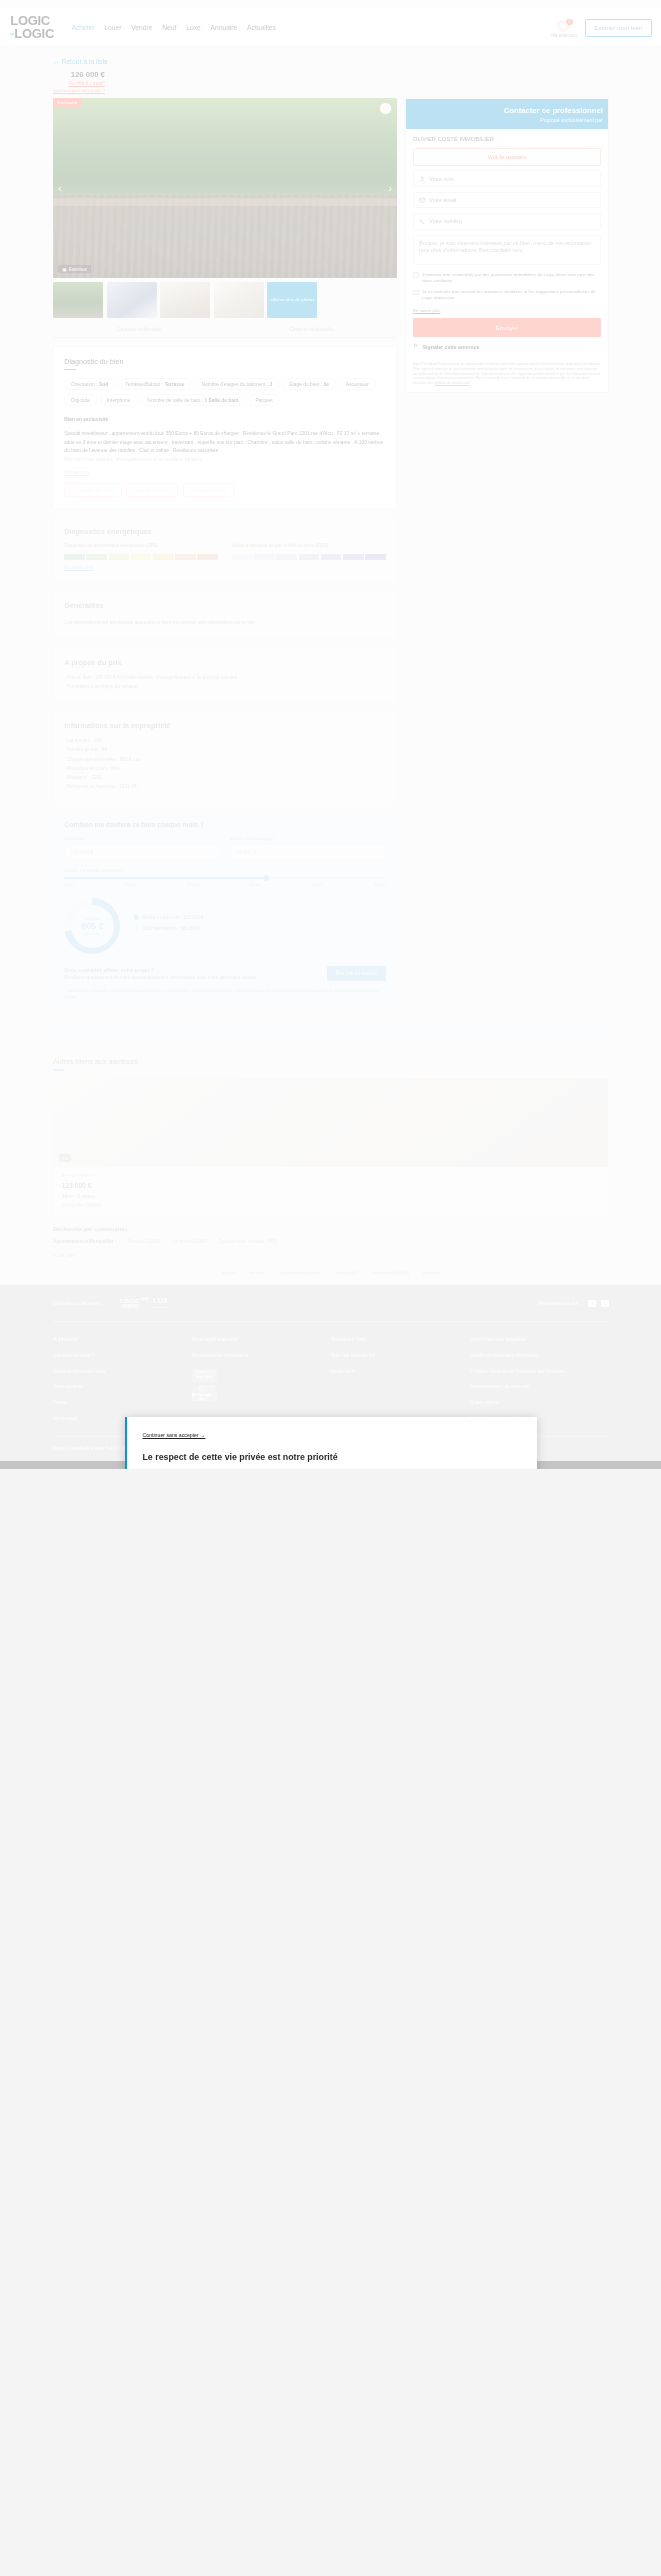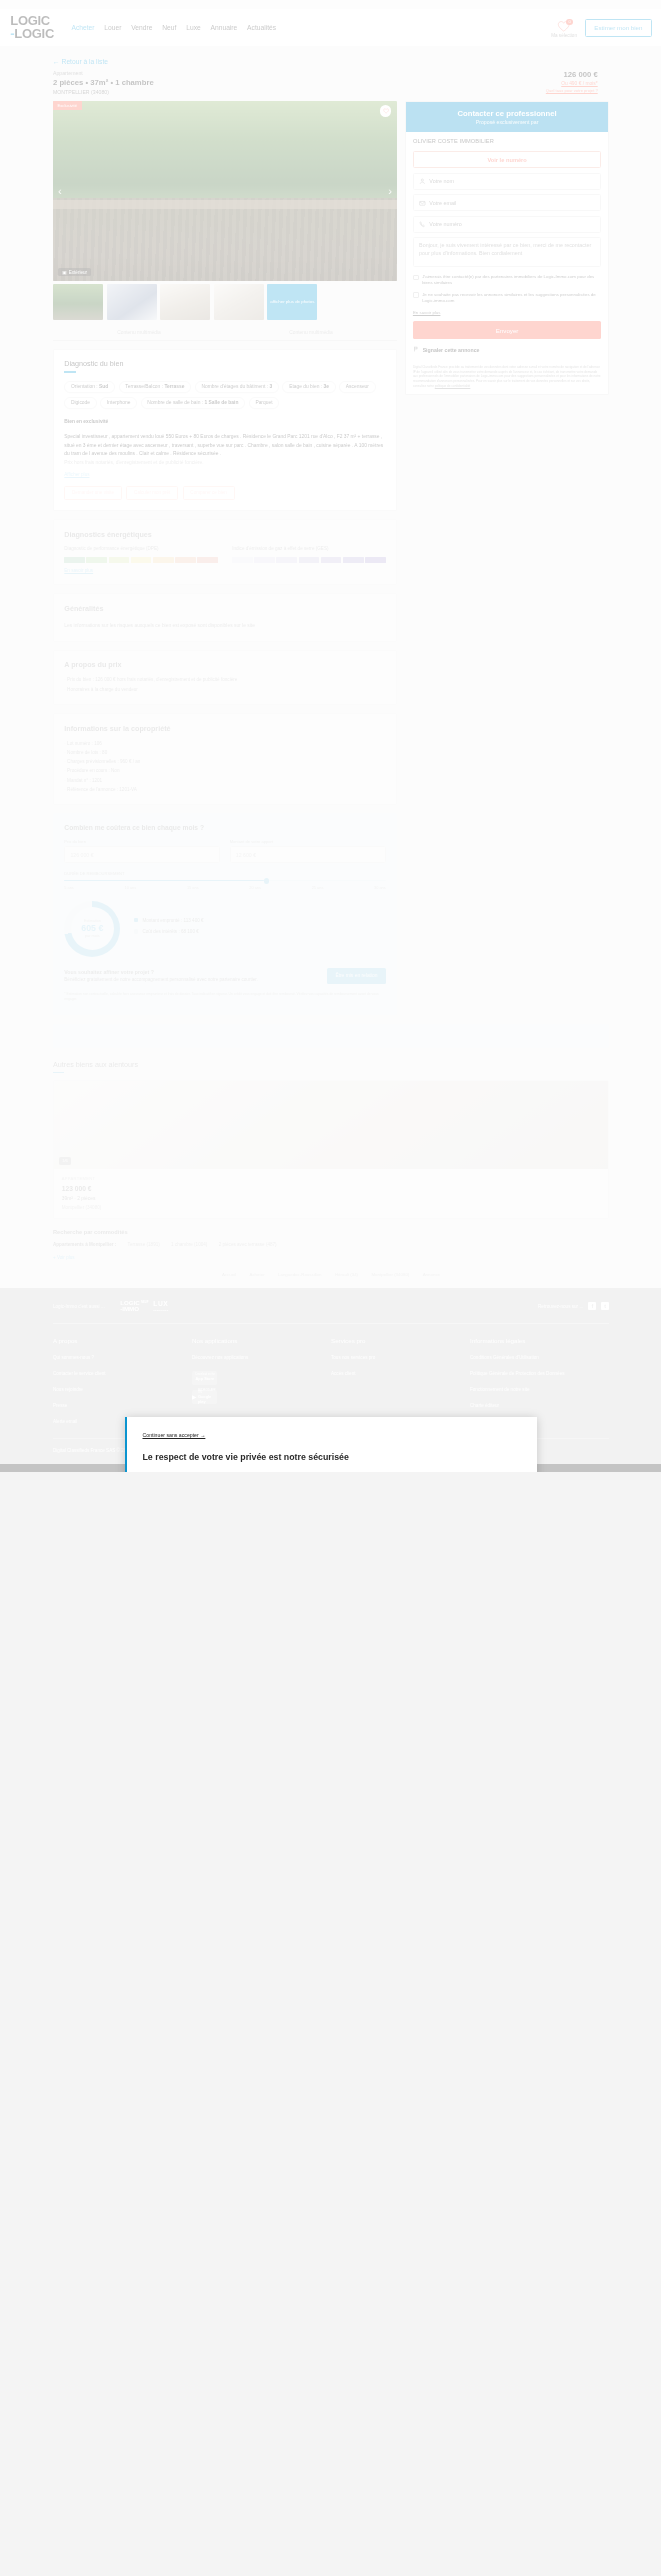--- a/index.html
+++ b/index.html
@@ -109,21 +109,21 @@
     border-radius:1px; text-align:center; line-height:1.35; cursor:pointer; padding:0 2.6px;
   }
   .gal-tabs { display:flex; gap:0; margin-top:5.2px; }
   .gal-tab {
     flex:1; text-align:center; font-size:4.9px; color:#b9b9b9; padding:4.6px 0;
     border-bottom:0.5px solid #e3e3e3; cursor:pointer;
   }
 
   
   .contact-panel { background:#fff; border:0.5px solid #e6e6e6; border-radius:1px; }
-  .cp-head { background:#0b94cf; color:#fff; text-align:center; padding:7.2px 5.2px 6.2px; }
+  .cp-head { background:#0b94cf; color:#fff; text-align:right; padding:7.2px 5.2px 6.2px; }
   .cp-head h2 { font-size:7.7px; font-weight:bold; }
   .cp-head p { font-size:5.2px; margin-top:1.5px; opacity:.95; }
   .cp-body { padding:6.7px; }
   .agency { font-size:5.7px; letter-spacing:0.1px; }
   .btn-phone {
     width:100%; margin-top:6.7px; border:0.5px solid #f0b9ae; background:#fff; color:#fa6855;
     font-size:5.7px; font-weight:bold; padding:4.6px 0; border-radius:1.5px; cursor:pointer;
   }
   .field {
     width:100%; margin-top:4.6px; border:0.5px solid #e6e6e6; border-radius:1.5px;
@@ -322,25 +322,20 @@
     </div>
     <button class="btn-estim">Estimer mon bien</button>
   </div>
 </header>
 
 <div class="page">
   <div class="container">
     <a class="backlink">← Retour à la liste</a>
 
     <div class="listing-head">
-      <div class="lh-left">
-        <div class="kind">Appartement</div>
-        <div class="title">2 pièces • 37m² • 1 chambre</div>
-        <div class="city">MONTPELLIER (34080)</div>
-      </div>
       <div class="lh-right">
         <div class="price">126 000 €</div>
         <div class="fin1">Ou 490 € / mois*</div>
         <div class="fin2">Quel taux pour votre projet ?</div>
       </div>
     </div>
 
     <div class="cols">
 
       <div class="col-main">
@@ -682,21 +677,21 @@
       <span>Digital Classifieds France SAS © 2025 - all rights</span>
       <a style="color:#fff;text-decoration:none">Fonds de commerce à vendre</a>
     </div>
   </footer>
   <div class="f-dark"></div>
 </div>
 
 <div class="modal-backdrop"></div>
 <div class="modal">
   <a class="m-skip">Continuer sans accepter →</a>
-  <div class="m-title">Le respect de votre vie privée est notre sécurisée</div>
+  <div class="m-title">Le respect de cette vie privée est notre priorité</div>
   <div class="m-bullets">
     <div class="m-b">
       <span class="ic">
         <svg viewBox="0 0 16 16" width="7.2" height="7.2">
             <rect x="1" y="2" width="11" height="8" rx="1" fill="none" stroke="#333" stroke-width="1.1"></rect>
             <path d="M4 13h6M6.5 10v3" stroke="#333" stroke-width="1.1" fill="none"></path>
             <circle cx="14" cy="12" r="1" fill="#333"></circle>
           </svg>
       </span>
       <p><span>Avec votre accord, </span><u>nos partenaires</u><span> et nous, </span><u>le Groupe SeLoger</u><span>, utilisons des cookies et autres traceurs pour stocker et accéder à des informations personnelles, comme votre visite sur ce site, qui servent à mesurer l'audience, personnaliser votre navigation, vous proposer des recommandations d'annonces et publicités adaptées à votre profil.</span></p>

